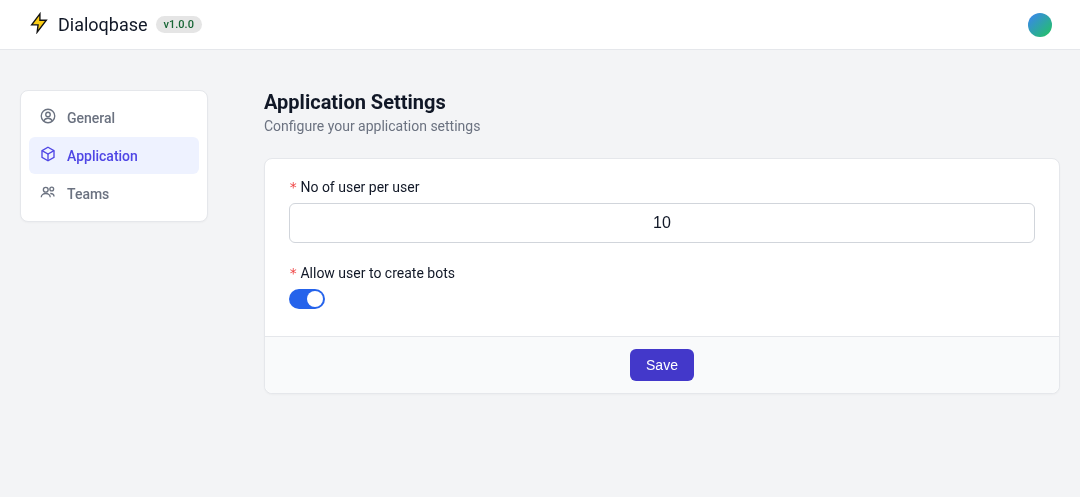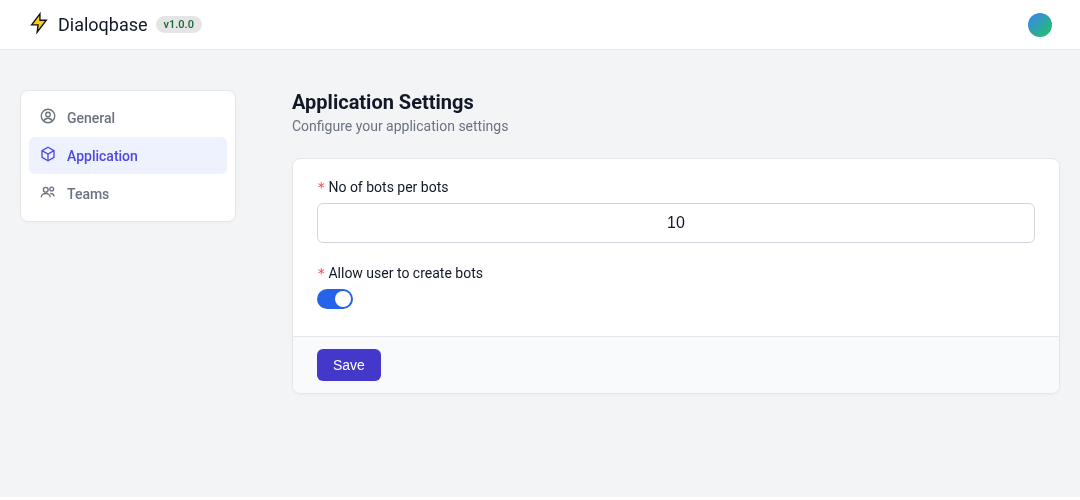--- a/index.html
+++ b/index.html
@@ -50,21 +50,21 @@
       min-height: 447px;
       padding: 40px 16px 24px 16px;
     }
     .layout {
       display: flex;
       gap: 56px;
       max-width: 1040px;
       margin: 0 auto;
     }
     .sidebar {
-      width: 216px;
+      width: 188px;
       background: #fff;
       border-radius: 8px;
       border: 1px solid #e5e7eb;
       padding: 8px;
       height: fit-content;
       box-shadow: 0 1px 2px rgba(0,0,0,0.03);
     }
     .sidebar-item {
       display: flex;
       align-items: center;
@@ -143,21 +143,21 @@
       position: absolute;
       top: 2px;
       right: 2px;
       width: 16px;
       height: 16px;
       background: #fff;
       border-radius: 50%;
     }
     .card-footer {
       display: flex;
-      justify-content: flex-start;
+      justify-content: center;
       padding: 12px 24px;
       border-top: 1px solid #e5e7eb;
       background: #f9fafb;
       border-radius: 0 0 8px 8px;
     }
     .btn-primary {
       background: #4338ca;
       color: #fff;
       border: none;
       border-radius: 6px;
@@ -219,21 +219,21 @@
       </div>
     </div>
 
     <div class="content">
       <h1 class="page-title">Application Settings</h1>
       <p class="page-subtitle">Configure your application settings</p>
 
       <div class="card">
         <div class="card-body">
           <div class="field">
-            <label class="field-label"><span class="req">*</span><span>No of bots per bots</span></label>
+            <label class="field-label"><span class="req">*</span><span>No of user per user</span></label>
             <input class="text-input" type="text" value="10" style="">
           </div>
 
           <div class="field">
             <label class="field-label"><span class="req">*</span><span>Allow user to create bots</span></label>
             <div class="switch">
               <div class="switch-track"></div>
               <div class="switch-knob"></div>
             </div>
           </div>

